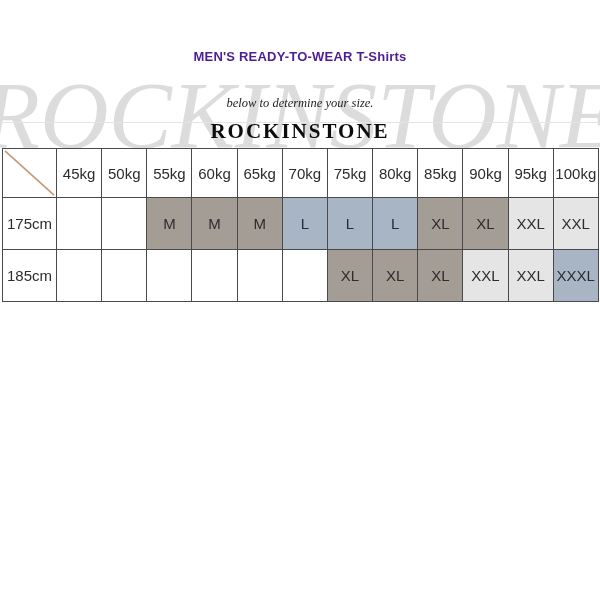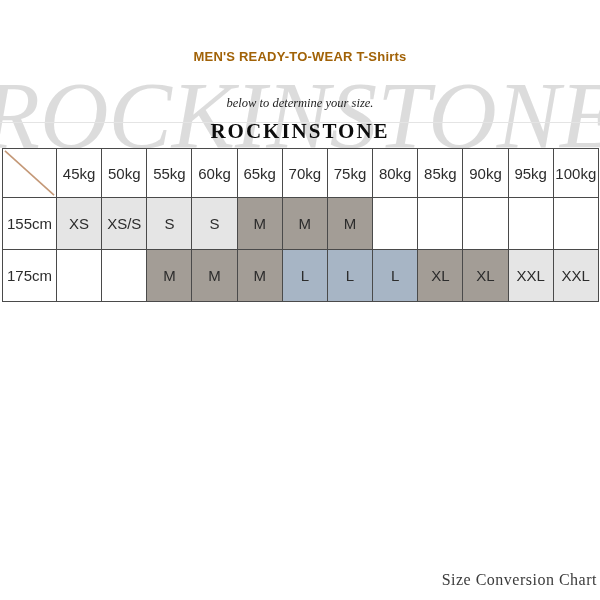--- a/index.html
+++ b/index.html
@@ -16,21 +16,21 @@
     position:absolute; top:122px; left:0; width:600px; height:0;
     border-top:1px solid #e4e4e4;
   }
   .title {
     position:absolute; top:14px; left:0; width:600px; text-align:center;
     font-family:"DejaVu Sans Mono", monospace; font-size:28px; font-weight:500;
     letter-spacing:0.5px; color:#1c1c1c; white-space:nowrap;
   }
   .subtitle {
     position:absolute; top:49px; left:0; width:600px; text-align:center;
-    font-size:13px; font-weight:bold; color:#a16207; letter-spacing:0.2px;
+    font-size:13px; font-weight:bold; color:#4c1d95; letter-spacing:0.2px;
   }
   .desc {
     position:absolute; top:78px; left:0; width:600px; text-align:center;
     font-family:"Liberation Serif", serif; font-style:italic; font-size:12.5px;
     line-height:17px; color:#242424;
   }
   .brand {
     position:absolute; top:119px; left:0; width:600px; text-align:center;
     font-family:"Liberation Serif", serif; font-size:21px; font-weight:bold;
     letter-spacing:2px; color:#0c0c0c;
@@ -108,47 +108,46 @@
           <th>75kg</th>
           <th>80kg</th>
           <th>85kg</th>
           <th>90kg</th>
           <th>95kg</th>
           <th>100kg</th>
         </tr>
     </thead>
     <tbody id="table-body">
         <tr>
-          <th>155cm</th>
-          <td style="background: rgb(229, 229, 229);">XS</td>
-          <td style="background: rgb(229, 229, 229);">XS/S</td>
-          <td style="background: rgb(229, 229, 229);">S</td>
-          <td style="background: rgb(229, 229, 229);">S</td>
-          <td style="background: rgb(163, 157, 150);">M</td>
-          <td style="background: rgb(163, 157, 150);">M</td>
-          <td style="background: rgb(163, 157, 150);">M</td>
-          <td></td>
-          <td></td>
-          <td></td>
-          <td></td>
-          <td></td>
-        </tr>
-        <tr>
           <th>175cm</th>
           <td></td>
           <td></td>
           <td style="background: rgb(163, 157, 150);">M</td>
           <td style="background: rgb(163, 157, 150);">M</td>
           <td style="background: rgb(163, 157, 150);">M</td>
           <td style="background: rgb(167, 181, 197);">L</td>
           <td style="background: rgb(167, 181, 197);">L</td>
           <td style="background: rgb(167, 181, 197);">L</td>
           <td style="background: rgb(163, 157, 150);">XL</td>
           <td style="background: rgb(163, 157, 150);">XL</td>
           <td style="background: rgb(229, 229, 229);">XXL</td>
           <td style="background: rgb(229, 229, 229);">XXL</td>
         </tr>
+        <tr>
+          <th>185cm</th>
+          <td></td>
+          <td></td>
+          <td></td>
+          <td></td>
+          <td></td>
+          <td></td>
+          <td style="background: rgb(163, 157, 150);">XL</td>
+          <td style="background: rgb(163, 157, 150);">XL</td>
+          <td style="background: rgb(163, 157, 150);">XL</td>
+          <td style="background: rgb(229, 229, 229);">XXL</td>
+          <td style="background: rgb(229, 229, 229);">XXL</td>
+          <td style="background: rgb(167, 181, 197);">XXXL</td>
+        </tr>
       </tbody>
   </table>
 
-  <div class="caption">Size Conversion Chart</div>
 
 </div>
 
 </body></html>

